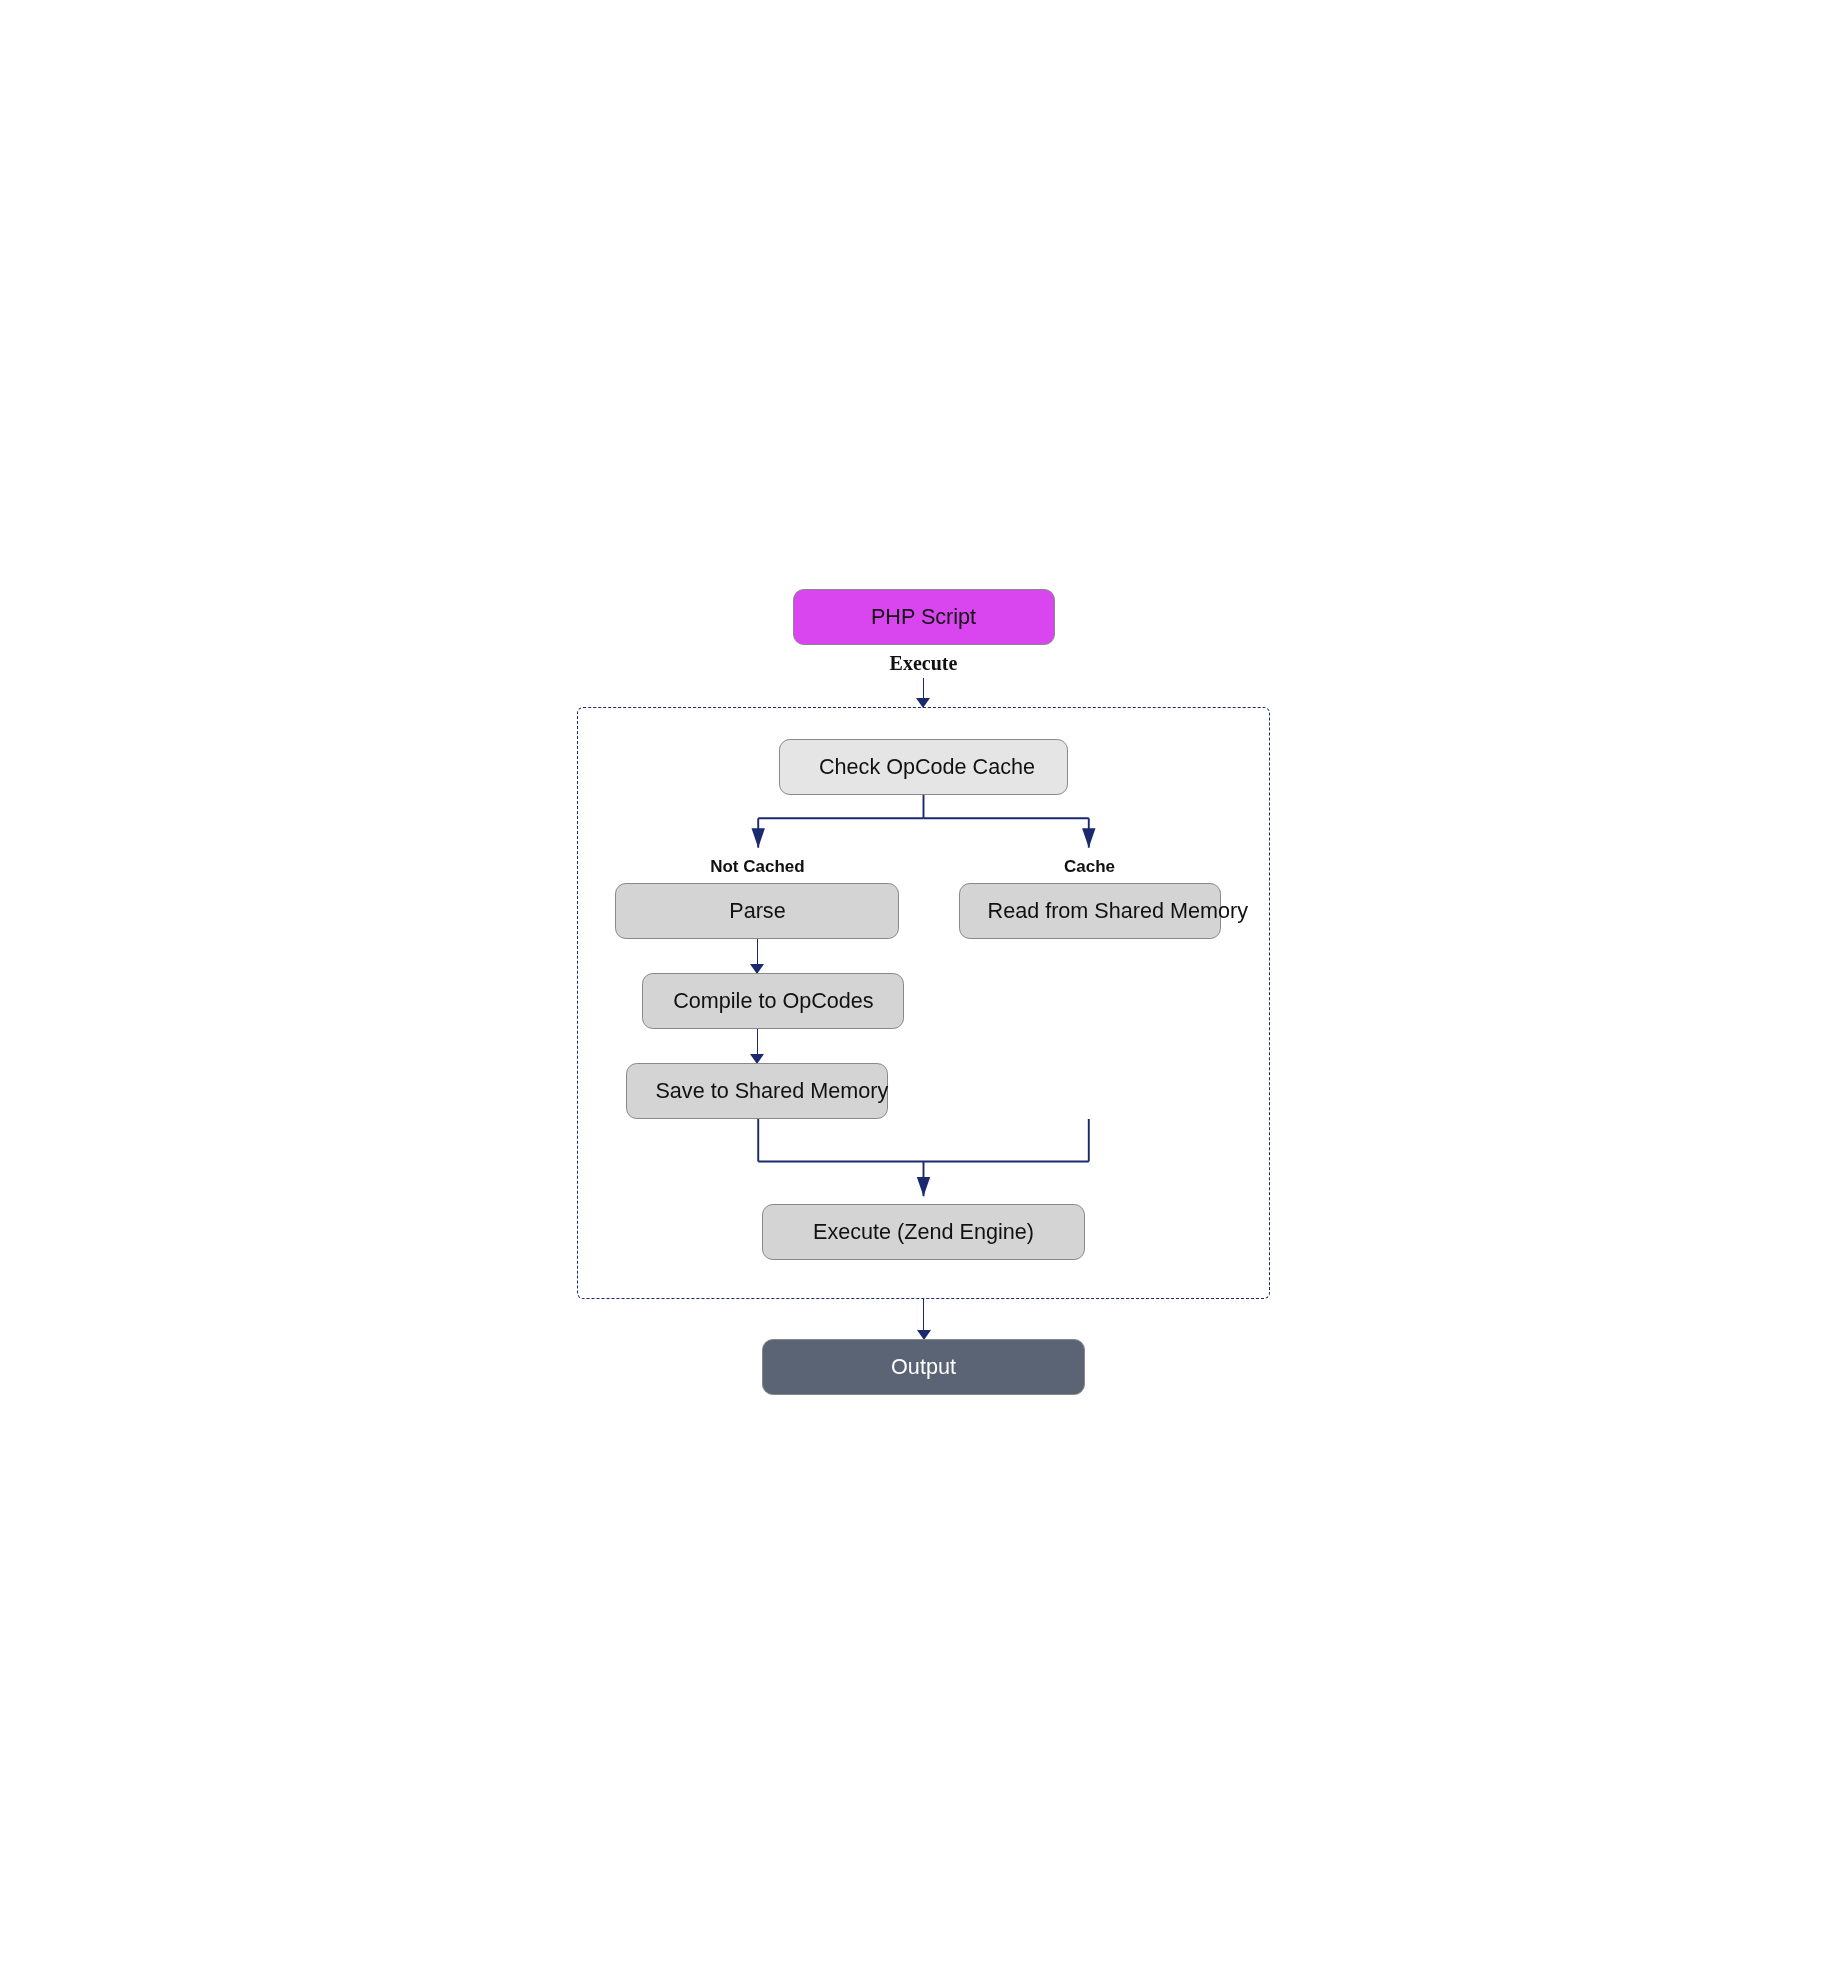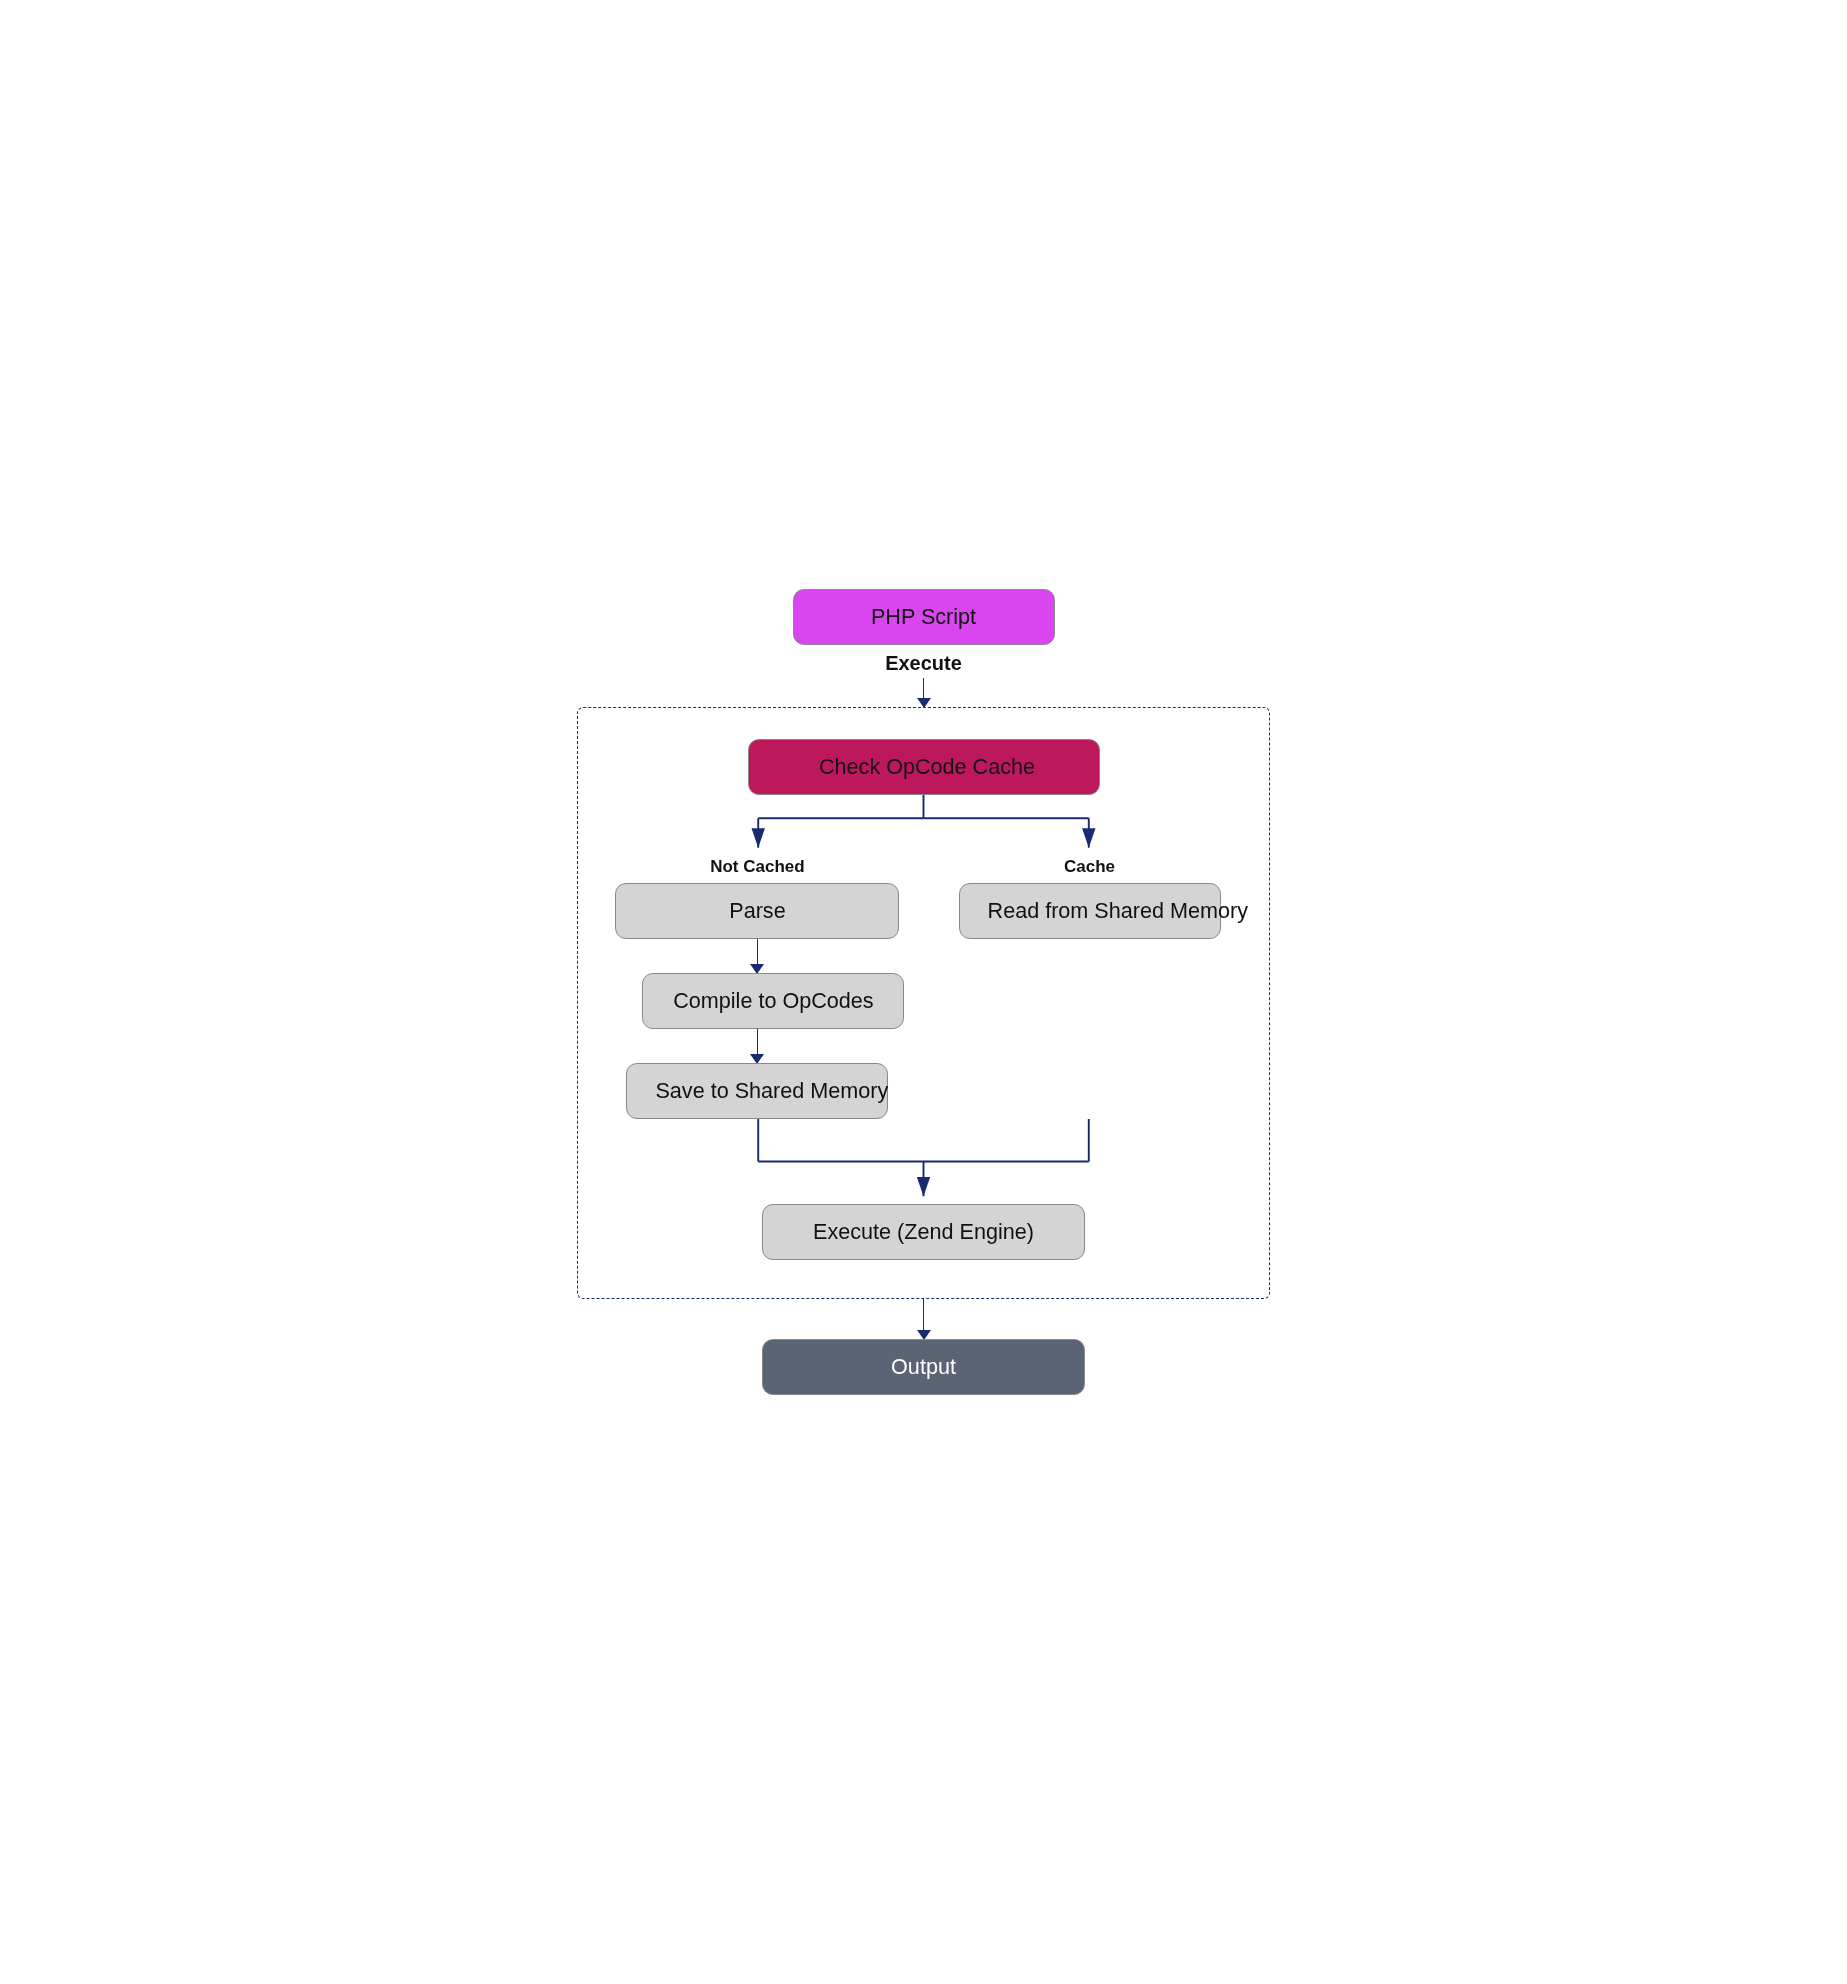--- a/index.html
+++ b/index.html
@@ -74,20 +74,21 @@
       width: 100%;
     }
 
     
     .execute-label {
       font-size: 20px;
       font-weight: bold;
       color: #111;
       text-align: center;
       margin-bottom: 3px;
+      font-family: Liberation Serif, serif;
     }
 
     
     .two-col {
       display: flex;
       width: 100%;
       justify-content: space-between;
       align-items: flex-start;
       position: relative;
     }
@@ -124,21 +125,21 @@
   </div>
 
   <div style="display:flex; flex-direction:column; align-items:center; margin: 7.7px 0 0 0;">
     <div class="execute-label">Execute</div>
     <div class="arrow-down" style="height:29px;"></div>
   </div>
 
   <div class="dashed-box">
 
     <div style="display:flex; flex-direction:column; align-items:center; width:100%;">
-      <div class="node" style="width:352px; background:#be185d;padding-left:35px;">
+      <div class="node" style="width:289px; background:#e5e5e5;padding-left:35px;">
         <span>Check OpCode Cache</span>
       </div>
     </div>
 
     <svg width="100%" height="62" viewBox="0 0 800 80" preserveAspectRatio="none" style="display:block; margin-top:0; overflow:visible;">
       <defs>
         <marker id="arrowhead" markerWidth="10" markerHeight="7" refX="10" refY="3.5" orient="auto">
           <polygon points="0 0, 10 3.5, 0 7" fill="#1a2a6e"></polygon>
         </marker>
       </defs>

